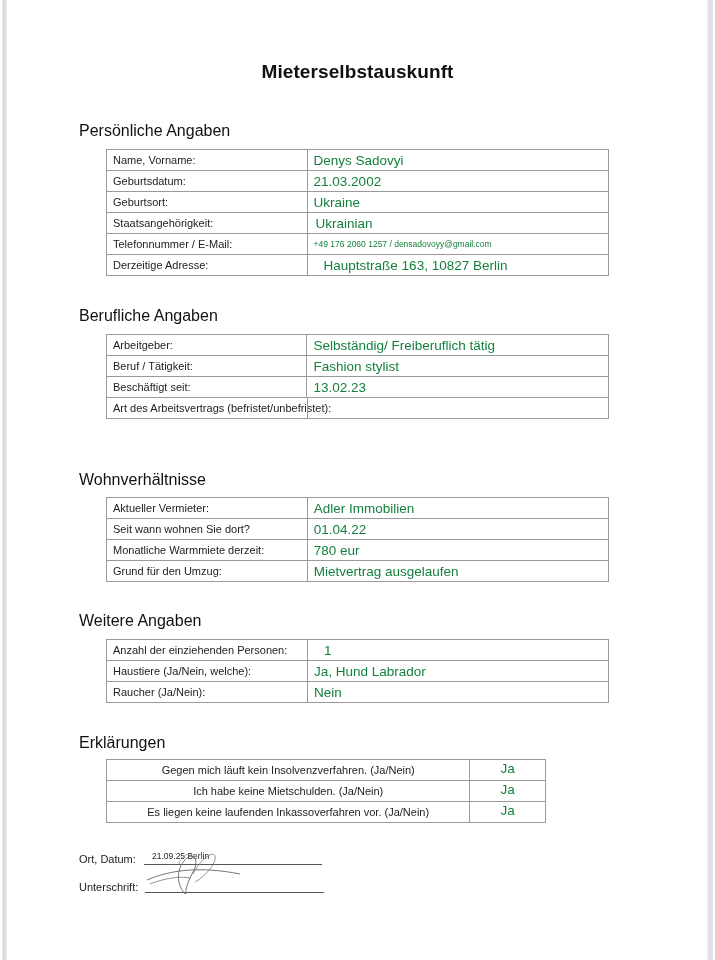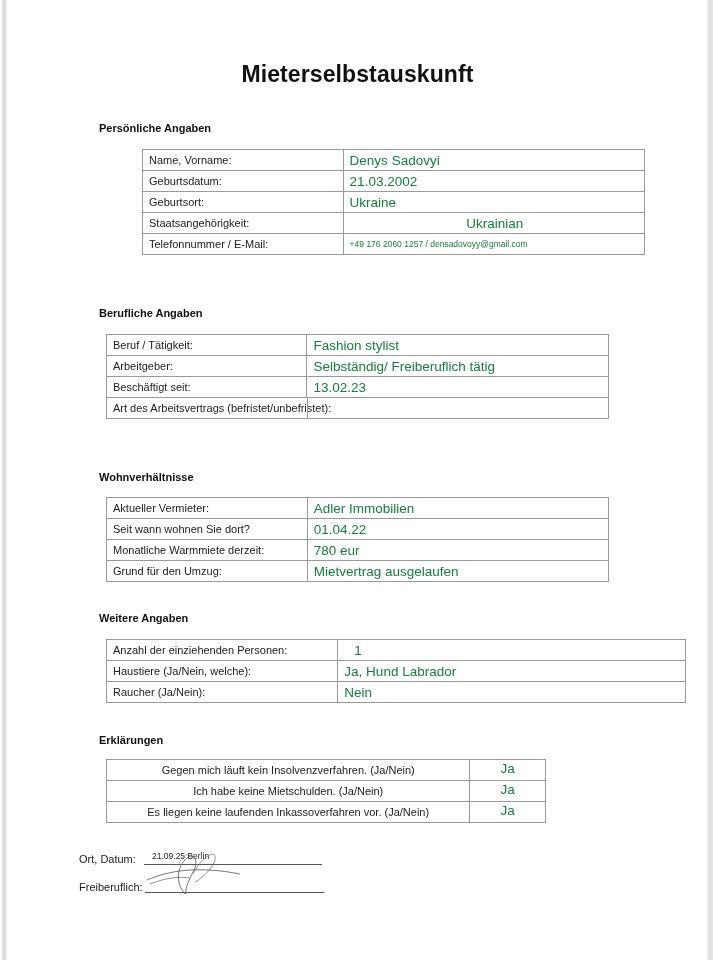--- a/index.html
+++ b/index.html
@@ -3,85 +3,89 @@
 <meta charset="utf-8">
 <style>
   * { box-sizing: border-box; margin: 0; padding: 0; }
   html, body { width: 715px; height: 960px; background: #ffffff; overflow: hidden; }
   body { position: relative; font-family: "Liberation Sans", sans-serif; color: #111; }
   .edge-left { position: absolute; left: 2px; top: 0; width: 5px; height: 960px;
     background: linear-gradient(to right, #e4e4e8, #d8d8de 50%, #f0f0f2); }
   .edge-right { position: absolute; left: 707px; top: 0; width: 6px; height: 960px;
     background: linear-gradient(to right, #f0f0f2, #dcdce0 50%, #e8e8ec); }
   .title { position: absolute; left: 0; width: 715px; top: 61px; text-align: center;
-    font-size: 23px; font-weight: bold; letter-spacing: 0.1px; }
-  .section-h { position: absolute; left: 79px; font-size: 11px; font-weight: bold; margin-left: 20px; }
+    font-size: 19px; font-weight: bold; letter-spacing: 0.1px; }
+  .section-h { position: absolute; left: 79px; font-size: 16px; font-weight: normal; }
   table.grid { position: absolute; left: 106px; border-collapse: collapse; }
   table.grid td { border: 1px solid #9a9a9a; height: 21px; padding: 0 6px; vertical-align: middle; white-space: nowrap; }
   td.lbl { font-size: 11px; color: #222; }
   td.val { font-size: 13.5px; color: #15803d; }
   td.val.small { font-size: 8.5px; }
   td.span { font-size: 11px; color: #222; }
   .sign-row { position: absolute; left: 79px; font-size: 11px; color: #222; }
   .line { position: absolute; border-bottom: 1px solid #555; height: 1px; }
   .handwrite { position: absolute; font-size: 8.5px; color: #222; }
   .sig { position: absolute; left: 145px; top: 848px; }
 </style>
 </head>
 <body>
 
 <div class="edge-left"></div>
 <div class="edge-right"></div>
 
 <div class="title">Mieterselbstauskunft</div>
 
 <div class="section-h" style="top:122px;">Persönliche Angaben</div>
-<table class="grid" style="top:149px; width:503px;margin-left:36px;">
+<table class="grid" style="top:149px; width:503px;">
   <colgroup>
       <col style="width:201px">
       <col style="width:302px">
     </colgroup>
   <tbody>
       <tr>
     <td class="lbl">Name, Vorname:</td>
     <td class="val">Denys Sadovyi</td>
   </tr>
   <tr>
     <td class="lbl">Geburtsdatum:</td>
     <td class="val">21.03.2002</td>
   </tr>
   <tr>
     <td class="lbl">Geburtsort:</td>
     <td class="val">Ukraine</td>
   </tr>
   <tr>
     <td class="lbl">Staatsangehörigkeit:</td>
-    <td class="val" style="padding-left:8px;text-align:center;">Ukrainian</td>
+    <td class="val" style="padding-left:8px;">Ukrainian</td>
   </tr>
   <tr>
     <td class="lbl">Telefonnummer / E-Mail:</td>
     <td class="val small">+49 176 2060 1257 / densadovoyy@gmail.com</td>
+  </tr>
+  <tr>
+    <td class="lbl">Derzeitige Adresse:</td>
+    <td class="val" style="padding-left:16px;">Hauptstraße 163, 10827 Berlin</td>
   </tr>
 </tbody>
   </table>
 
 <div class="section-h" style="top:307px;">Berufliche Angaben</div>
 <table class="grid" style="top:334px; width:503px;">
   <colgroup>
       <col style="width:201px">
       <col style="width:302px">
     </colgroup>
   <tbody>
       <tr>
+    <td class="lbl">Arbeitgeber:</td>
+    <td class="val">Selbständig/ Freiberuflich tätig</td>
+  </tr>
+  <tr>
     <td class="lbl">Beruf / Tätigkeit:</td>
     <td class="val">Fashion stylist</td>
-  </tr>
-  <tr>
-    <td class="lbl">Arbeitgeber:</td>
-    <td class="val">Selbständig/ Freiberuflich tätig</td>
   </tr>
   <tr>
     <td class="lbl">Beschäftigt seit:</td>
     <td class="val">13.02.23</td>
   </tr>
   <tr>
     <td class="span" colspan="2" style="position:relative;">
       <span>Art des Arbeitsvertrags (befristet/unbefristet):</span>
       <span style="position:absolute; left:200px; top:0; bottom:0; border-left:1px solid #9a9a9a;"></span>
     </td>
@@ -109,21 +113,21 @@
     <td class="val">780 eur</td>
   </tr>
   <tr>
     <td class="lbl">Grund für den Umzug:</td>
     <td class="val">Mietvertrag ausgelaufen</td>
   </tr>
 </tbody>
   </table>
 
 <div class="section-h" style="top:612px;">Weitere Angaben</div>
-<table class="grid" style="top:639px; width:580px;">
+<table class="grid" style="top:639px; width:503px;">
   <colgroup>
       <col style="width:201px">
       <col style="width:302px">
     </colgroup>
   <tbody>
       <tr>
     <td class="lbl">Anzahl der einziehenden Personen:</td>
     <td class="val" style="padding-left:16px;">1</td>
   </tr>
   <tr>
@@ -156,21 +160,21 @@
     <td class="lbl">Es liegen keine laufenden Inkassoverfahren vor. (Ja/Nein)</td>
     <td class="val" style="vertical-align:top; padding-top:1px;">Ja</td>
   </tr>
 </tbody>
   </table>
 
 <div class="sign-row" style="top:853px;">Ort, Datum:</div>
 <div class="handwrite" style="left:152px; top:851px;">21.09.25 Berlin</div>
 <div class="line" style="left:144px; top:864px; width:178px;"></div>
 
-<div class="sign-row" style="top:881px;">Freiberuflich:</div>
+<div class="sign-row" style="top:881px;">Unterschrift:</div>
 <div class="line" style="left:145px; top:892px; width:179px;"></div>
 
 <svg class="sig" width="110" height="50" viewBox="0 0 110 50">
   <path d="M2 32 C 25 22, 55 18, 95 26" stroke="#666" stroke-width="0.9" fill="none"></path>
   <path d="M5 36 C 20 30, 35 28, 45 30" stroke="#777" stroke-width="0.8" fill="none"></path>
   <path d="M40 46 C 30 35, 32 18, 42 10 C 50 4, 54 14, 48 24 C 44 32, 40 40, 41 46" stroke="#666" stroke-width="0.9" fill="none"></path>
   <path d="M48 26 C 55 12, 68 2, 70 8 C 72 16, 58 30, 50 34" stroke="#777" stroke-width="0.8" fill="none"></path>
   <path d="M34 16 C 36 8, 44 4, 46 8" stroke="#888" stroke-width="0.7" fill="none"></path>
 </svg>
 

